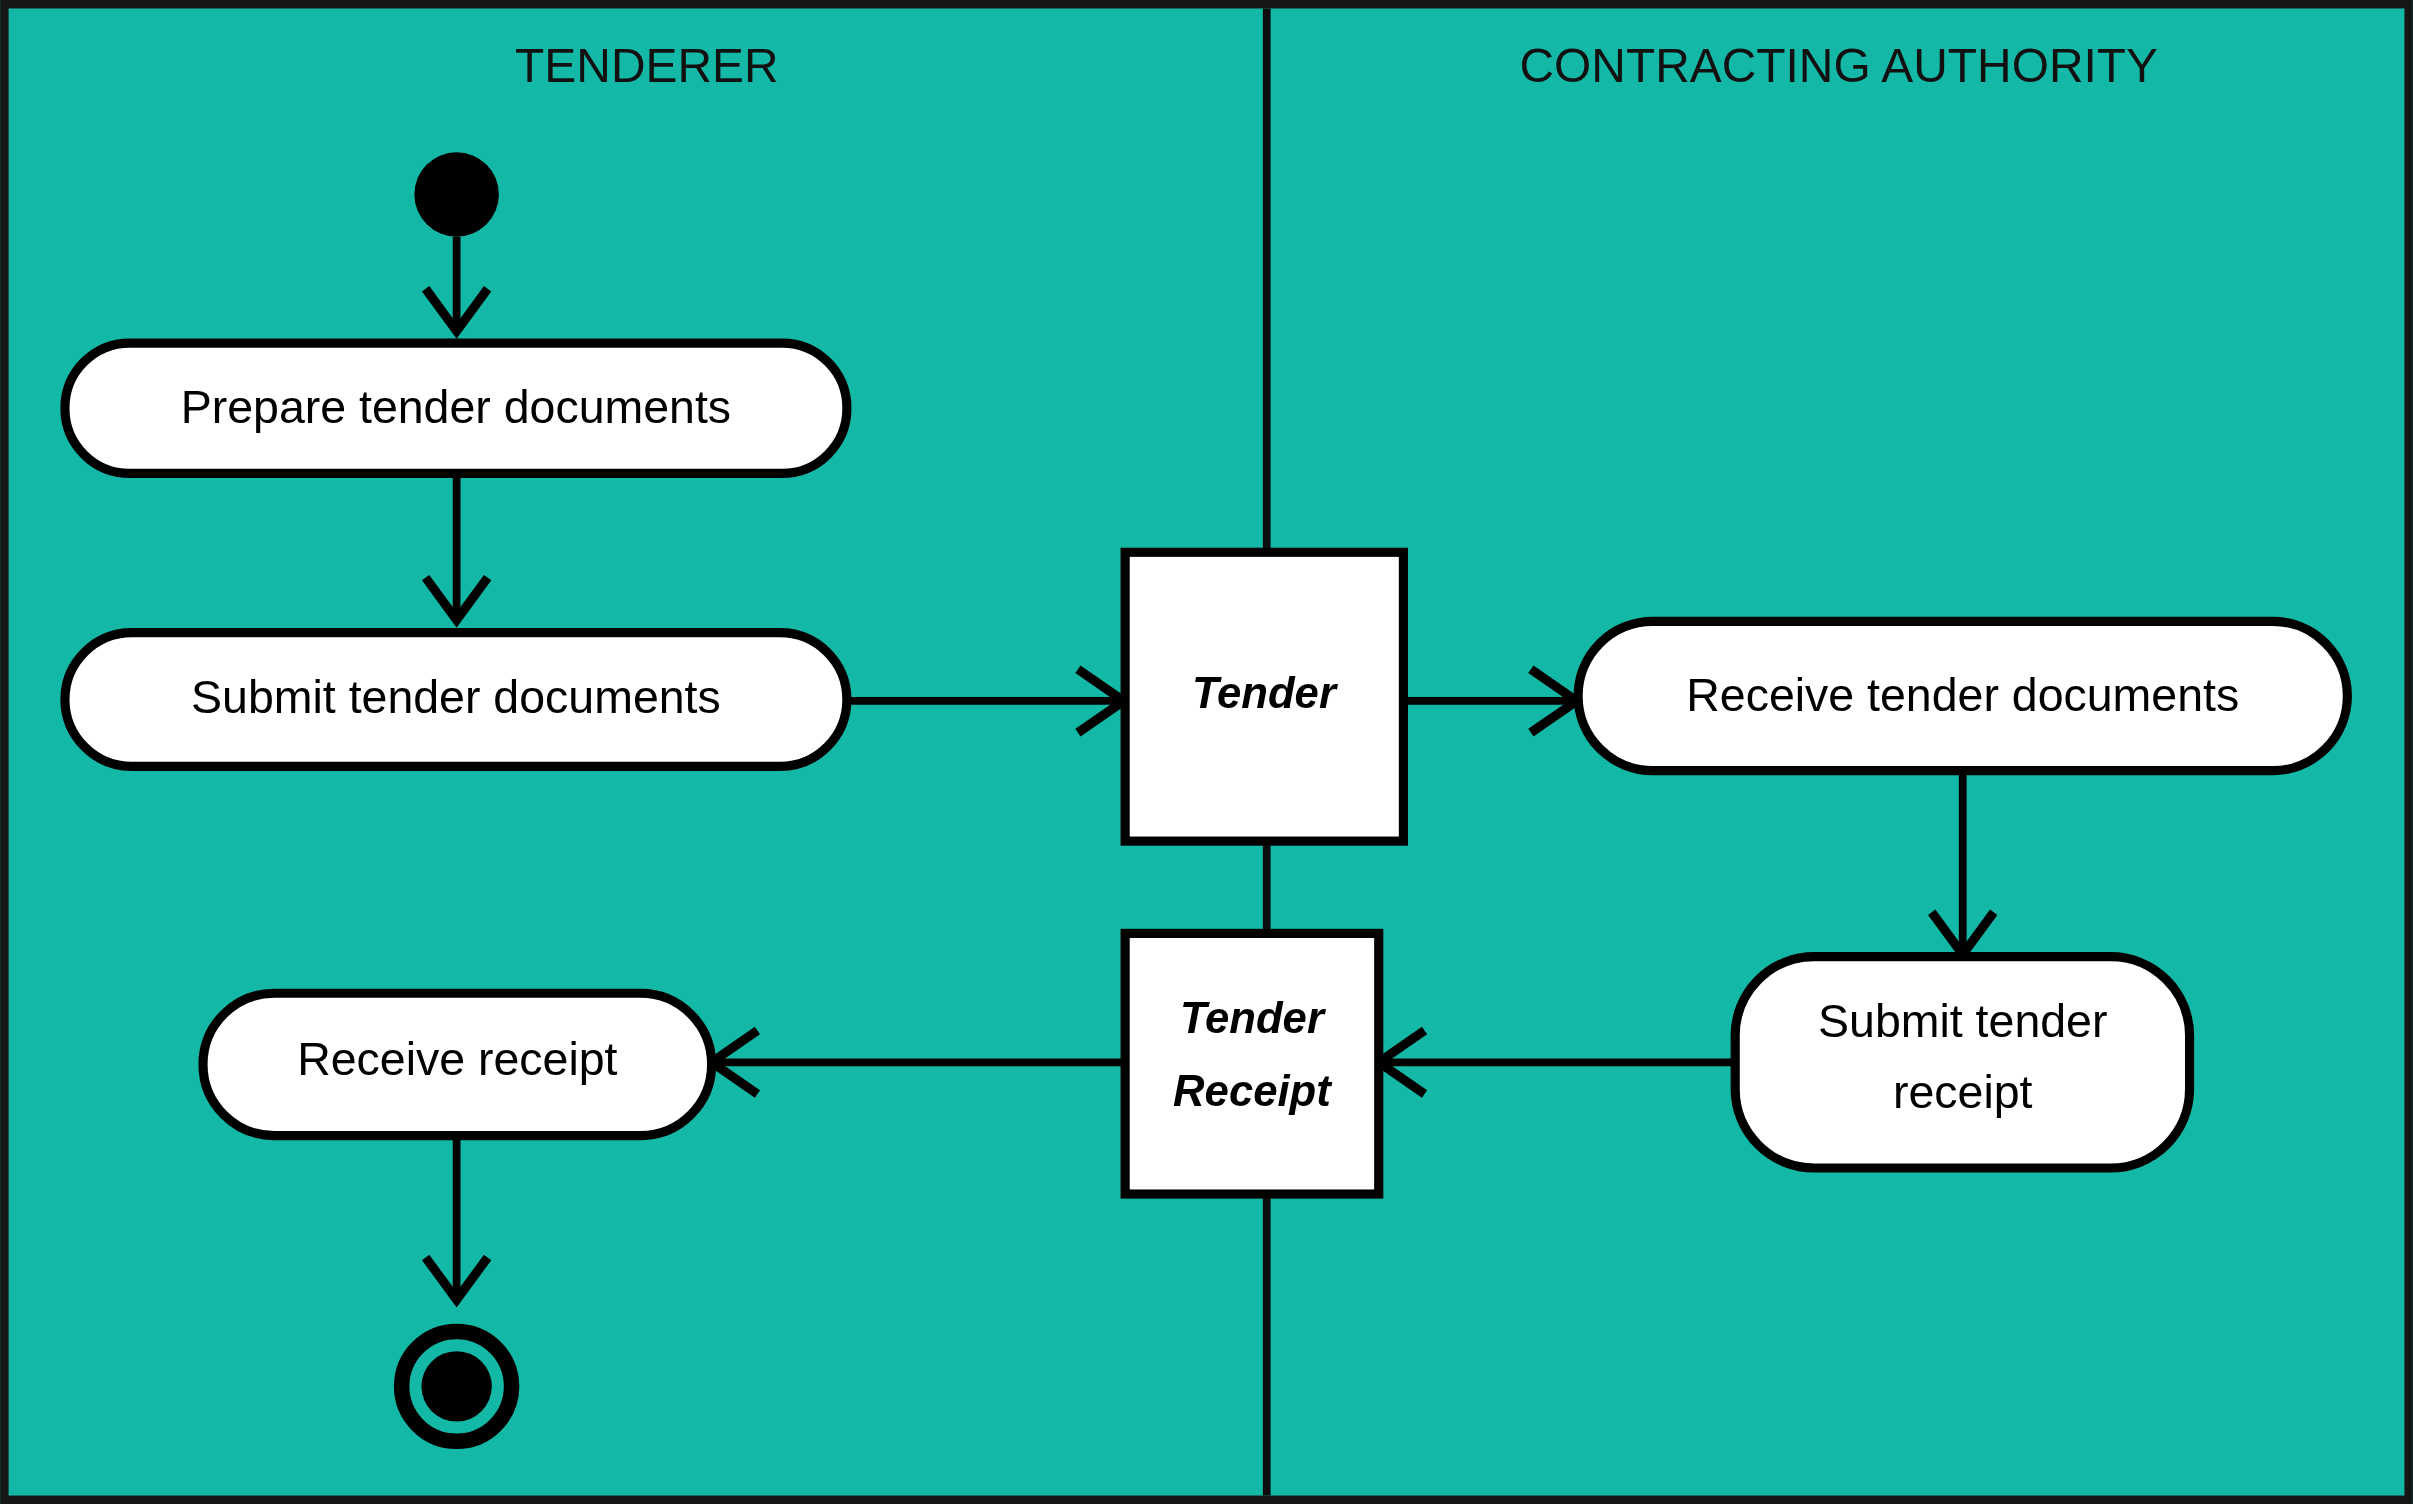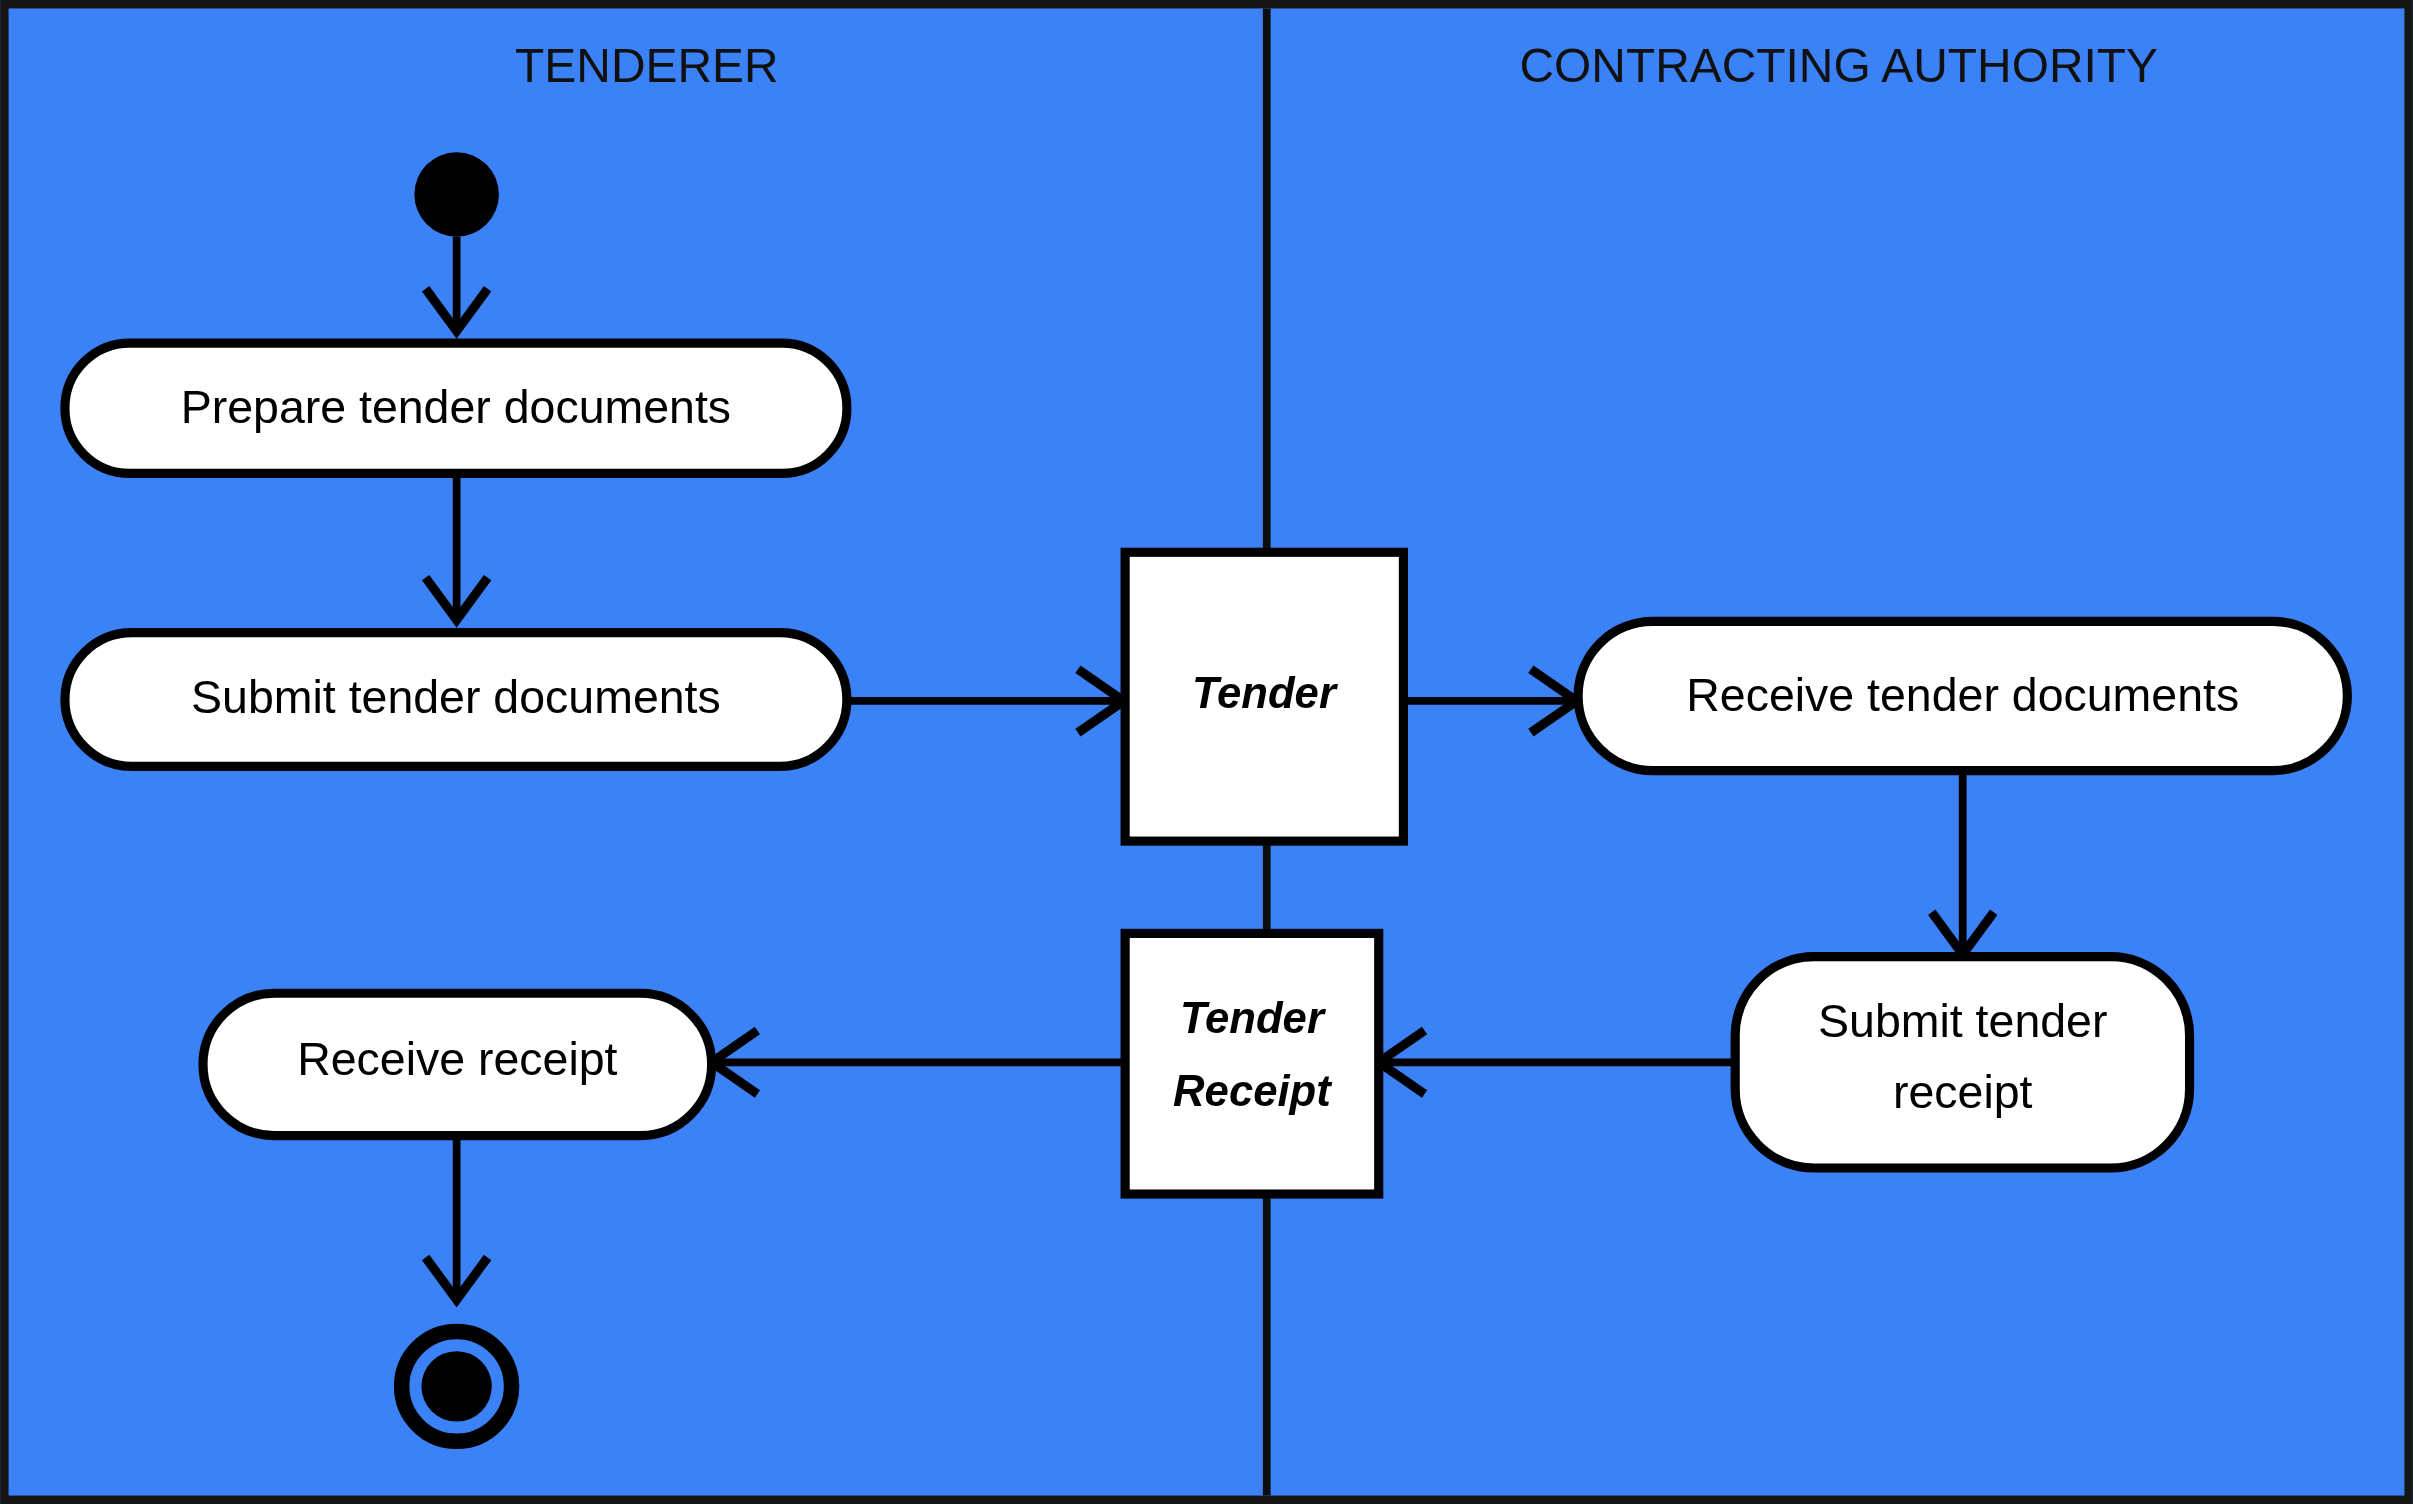--- a/index.html
+++ b/index.html
@@ -10,21 +10,21 @@
   body {
     width: 2413px;
     height: 1504px;
     font-family: "Liberation Sans", sans-serif;
     overflow: hidden;
   }
   #diagram-root {
     position: relative;
     width: 2413px;
     height: 1504px;
-    background: #3b82f6;
+    background: #14b8a6;
   }
   svg.canvas {
     display: block;
     width: 2413px;
     height: 1504px;
   }
   .lane-title {
     font-family: "Liberation Sans", sans-serif;
     font-size: 68px;
     fill: #111111;

